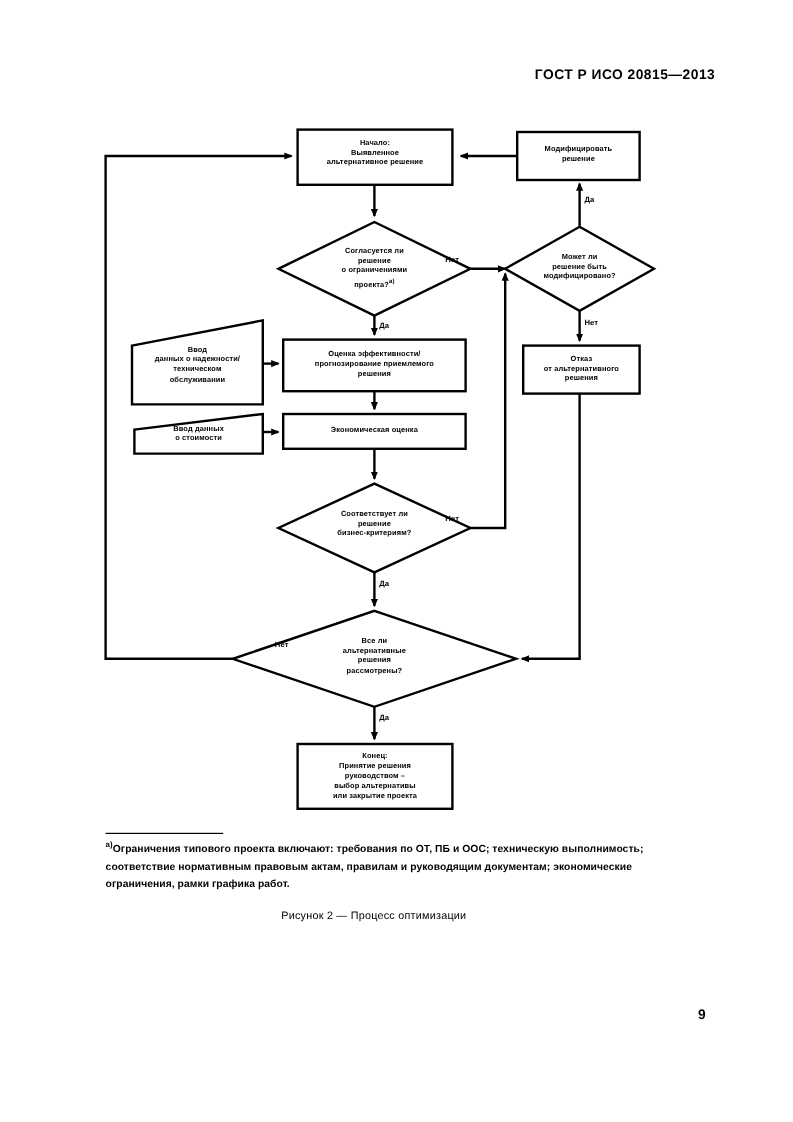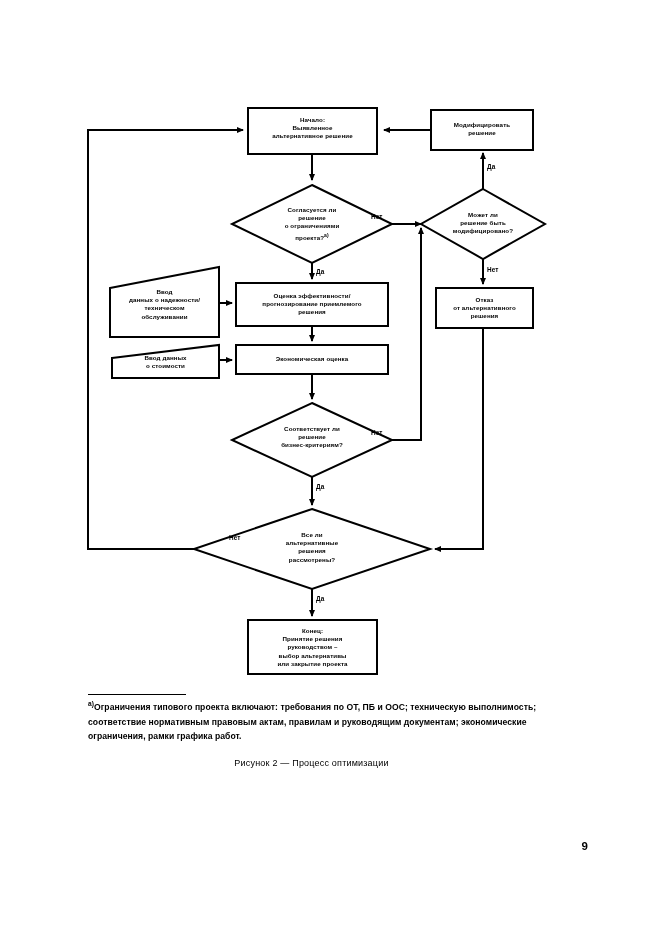--- a/index.html
+++ b/index.html
@@ -94,20 +94,21 @@
     text-align: center;
     font-size: 9px;
     letter-spacing: 0.2px;
   }
 </style>
 </head>
 <body>
 
 <div class="page">
 
+  <div class="hdr">ГОСТ Р ИСО 20815—2013</div>
 
   <div class="chart">
     <svg width="661" height="700" viewBox="0 0 661 700">
       <defs>
         <marker id="ah" markerWidth="7" markerHeight="7" refX="6" refY="3" orient="auto" markerUnits="userSpaceOnUse">
           <path d="M0,0 L7,3 L0,6 z" fill="#000"></path>
         </marker>
       </defs>
       <g fill="#fff" stroke="#000" stroke-width="2">
 

